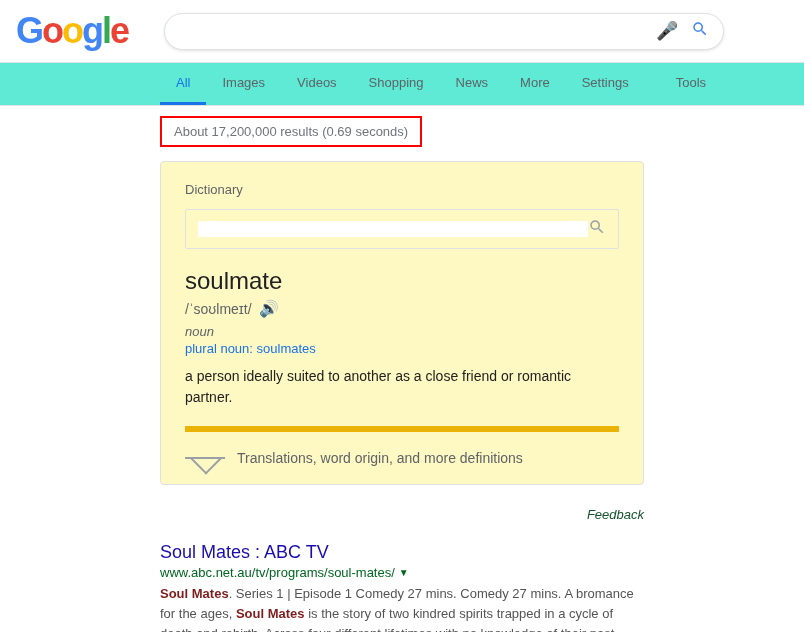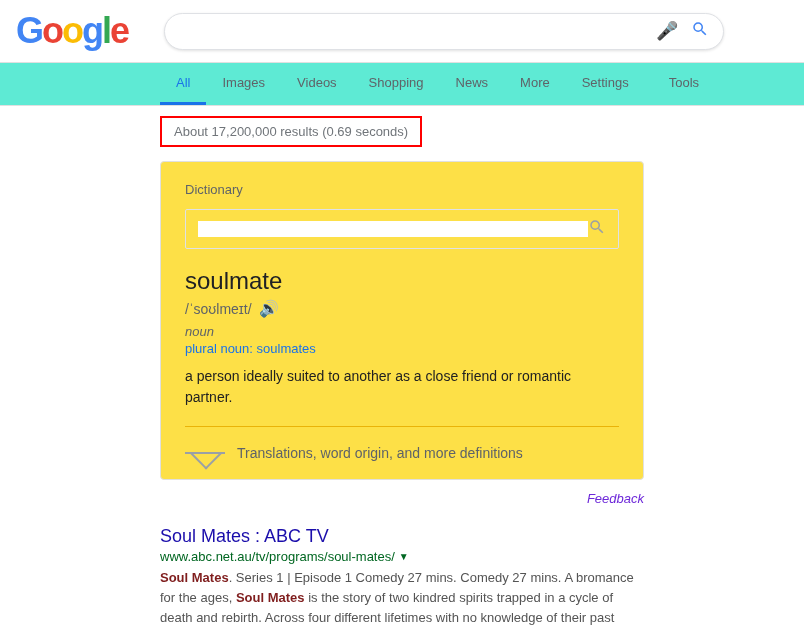--- a/index.html
+++ b/index.html
@@ -82,21 +82,21 @@
       border-bottom: 3px solid transparent;
     }
     .nav-tab.active {
       color: #1a73e8;
       border-bottom: 3px solid #1a73e8;
       font-weight: 500;
     }
     .nav-right {
       margin-left: auto;
       display: flex;
-      gap: 8px;
+      gap: 15px;
     }
 
     
     .results-area {
       padding: 10px 160px 20px 160px;
     }
 
     
     .results-count-box {
       border: 2px solid red;
@@ -105,22 +105,22 @@
       margin-bottom: 14px;
       color: #70757a;
       font-size: 13px;
     }
 
     
     .dictionary-card {
       border: 1px solid #e0e0e0;
       border-radius: 4px;
       padding: 20px 24px 0 24px;
-      margin-bottom: 5px;
-      background: #fde047;
+      margin-bottom: 16px;
+      background: #fef9c3;
     }
     .dict-label {
       font-size: 13px;
       color: #5f6368;
       margin-bottom: 12px;
     }
     .dict-search-bar {
       display: flex;
       align-items: center;
       border: 1px solid #dfe1e5;
@@ -180,21 +180,21 @@
       font-size: 14px;
       color: #212121;
       margin-bottom: 18px;
       line-height: 1.5;
     }
 
     .dict-more {
       display: flex;
       align-items: center;
       padding: 14px 0;
-      border-top: 1px solid #eab308;
+      border-top: 6px solid #eab308;
       color: #5f6368;
       font-size: 14px;
       gap: 12px;
       cursor: pointer;
     }
     .chevron-icon {
       display: inline-block;
       width: 40px;
       height: 24px;
       position: relative;
@@ -328,21 +328,21 @@
     <div class="dict-definition">a person ideally suited to another as a close friend or romantic partner.</div>
 
     <div class="dict-more">
       <span class="chevron-icon"></span>
       <span>Translations, word origin, and more definitions</span>
     </div>
   </div>
 
   
   <div class="feedback-row">
-    <span style="cursor:pointer;color:#6d28d9;font-style:italic;">Feedback</span>
+    <span style="cursor:pointer;color:#14532d;font-style:italic;">Feedback</span>
   </div>
 
   
   <div class="search-result">
     <div class="result-title">
       <a href="#">Soul Mates : ABC TV</a>
     </div>
     <div class="result-url">
       <span>www.abc.net.au/tv/programs/soul-mates/</span>
       <span class="dropdown-arrow">▼</span>

